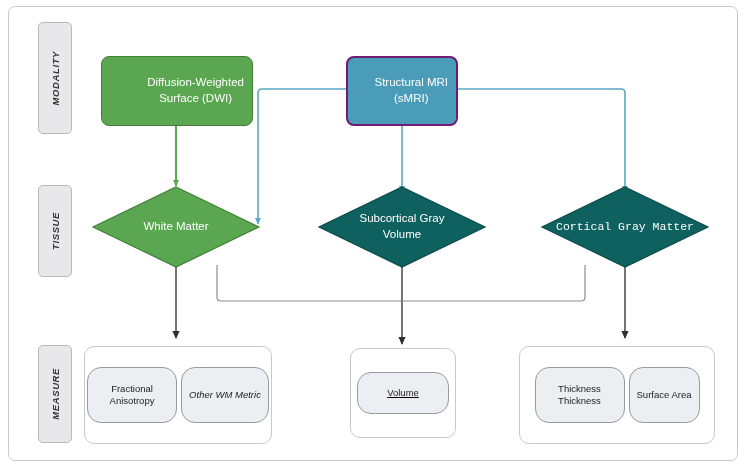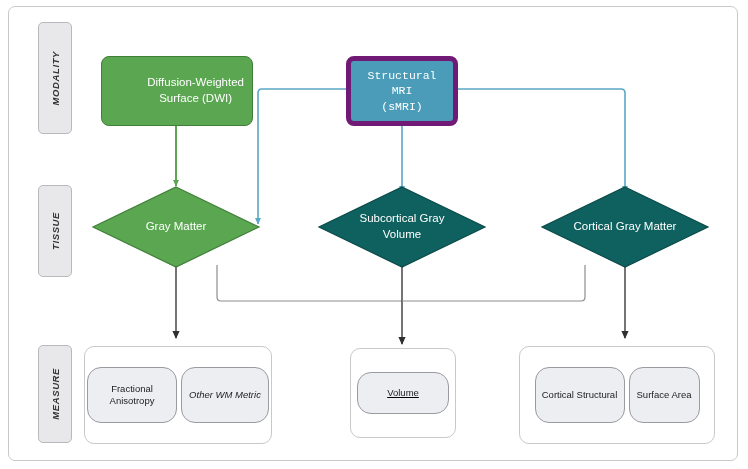--- a/index.html
+++ b/index.html
@@ -73,22 +73,21 @@
     line-height: 1.35;
     box-sizing: border-box;
     padding: 4px 8px;
   }
   .box-dwi {
     background: #5ba751;
     border: 1px solid #3f7f38;
   }
   .box-smri {
     background: #4a9cb8;
-    border: 5px solid #701a75;
-    font-family: Liberation Mono, monospace;
+    border: 2px solid #701a75;
   }
 
   
   .diamond-wrap {
     position: absolute;
   }
   .diamond-wrap svg {
     position: absolute;
     left: 0;
     top: 0;
@@ -203,44 +202,44 @@
     <div>
       <div>Structural MRI</div>
       <div>(sMRI)</div>
     </div>
   </div>
 
   <div class="diamond-wrap" style="left:92px; top:186px; width:168px; height:82px;">
     <svg width="168" height="82">
       <polygon points="84,1 167,41 84,81 1,41" fill="#5ba751" stroke="#3f7f38" stroke-width="1.2"></polygon>
     </svg>
-    <div class="diamond-label">Gray Matter</div>
+    <div class="diamond-label">White Matter</div>
   </div>
 
   <div class="diamond-wrap" style="left:318px; top:186px; width:168px; height:82px;">
     <svg width="168" height="82">
       <polygon points="84,1 167,41 84,81 1,41" fill="#0e615f" stroke="#0a4a48" stroke-width="1.2"></polygon>
     </svg>
     <div class="diamond-label" style="padding:0 28px;">Subcortical Gray Volume</div>
   </div>
 
   <div class="diamond-wrap" style="left:541px; top:186px; width:168px; height:82px;">
     <svg width="168" height="82">
       <polygon points="84,1 167,41 84,81 1,41" fill="#0e615f" stroke="#0a4a48" stroke-width="1.2"></polygon>
     </svg>
-    <div class="diamond-label" style="padding:0 14px;">Cortical Gray Matter</div>
+    <div class="diamond-label" style="padding:0 14px;font-family:Liberation Mono, monospace;">Cortical Gray Matter</div>
   </div>
 
   <div class="measure-group" style="left:84px; top:346px; width:188px; height:98px;">
     <div class="measure-pill pill-w1">Fractional Anisotropy</div>
     <div class="measure-pill pill-w2" style="width:88px;font-style:italic;">Other WM Metric</div>
   </div>
 
   <div class="measure-group" style="left:350px; top:348px; width:106px; height:90px;text-decoration:underline;">
     <div class="measure-pill pill-vol">Volume</div>
   </div>
 
   <div class="measure-group" style="left:519px; top:346px; width:196px; height:98px;">
-    <div class="measure-pill pill-w1" style="width:90px;">Cortical Structural</div>
+    <div class="measure-pill pill-w1" style="width:90px;">Thickness Thickness</div>
     <div class="measure-pill pill-w2" style="width:71px;">Surface Area</div>
   </div>
 
 </div>
 
 </body></html>

